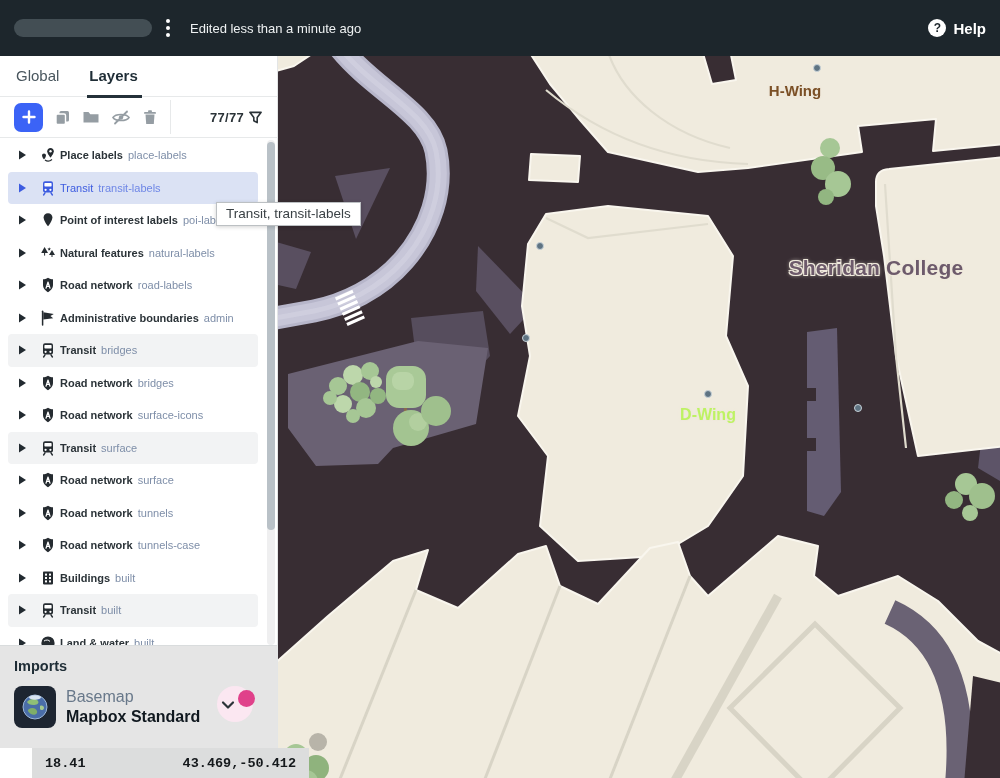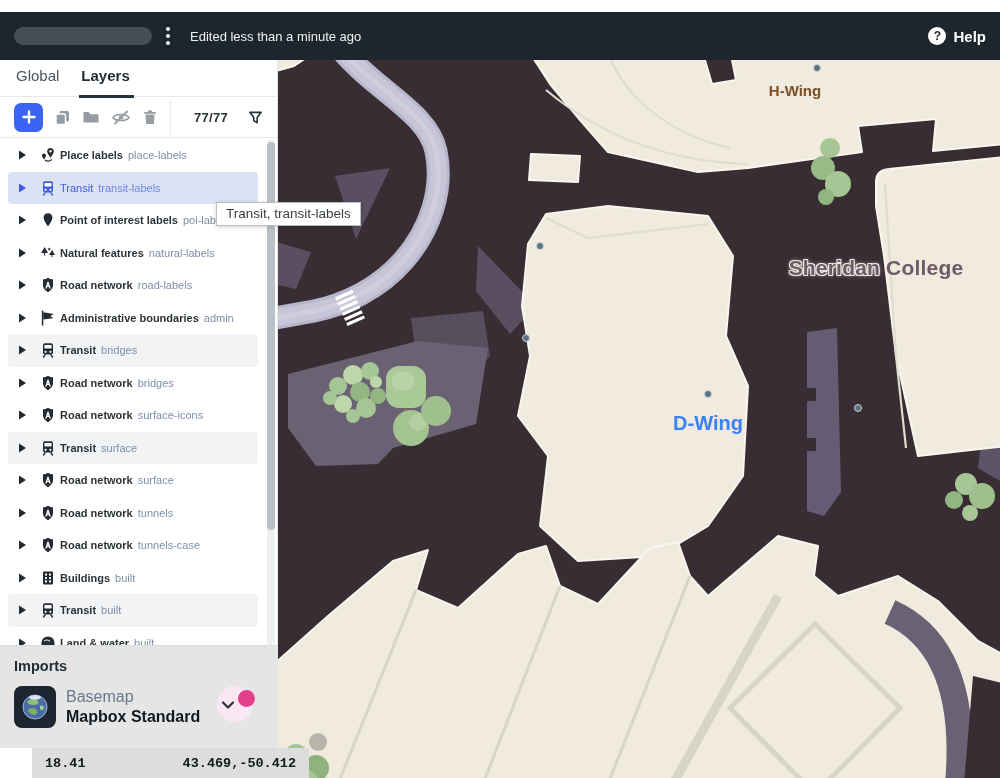--- a/index.html
+++ b/index.html
@@ -1,50 +1,50 @@
 <!DOCTYPE html>
 <html><head>
 <meta charset="utf-8">
 <style>
   * { margin:0; padding:0; box-sizing:border-box; }
   html,body { width:1000px; height:778px; overflow:hidden;
     font-family:"Liberation Sans", sans-serif; background:#fff; }
   .app { position:relative; width:1000px; height:778px; }
 
   
-  .topbar { position:absolute; left:0; top:12px; width:1000px; height:48px;
+  .topbar { position:absolute; left:0; top:0; width:1000px; height:56px;
     background:#1d262c; display:flex; align-items:center; z-index:40; }
   .style-pill { width:138px; height:18px; border-radius:9px; background:#434e54; margin-left:14px; }
   .vdots { width:24px; height:24px; margin-left:4px; display:flex; flex-direction:column;
     align-items:center; justify-content:center; gap:3px; cursor:pointer; }
   .vdots i { width:4px; height:4px; border-radius:50%; background:#fff; }
   .edited { color:#eef1f2; font-size:13px; margin-left:10px; }
   .help { margin-left:auto; margin-right:14px; display:flex; align-items:center; gap:7px; cursor:pointer; }
   .help-circle { width:18px; height:18px; border-radius:50%; background:#fff; color:#1d262c;
     font-weight:700; font-size:12px; display:flex; align-items:center; justify-content:center; }
   .help-label { color:#fff; font-weight:700; font-size:15px; }
 
   
   .sidebar { position:absolute; left:0; top:56px; width:278px; height:722px;
     background:#fff; z-index:30; border-right:1px solid #e3e5e6; }
-  .tabs { height:41px; display:flex; align-items:center; padding-left:16px; gap:22px;
+  .tabs { height:41px; display:flex; align-items:center; padding-left:16px; gap:30px;
     border-bottom:1px solid #e7e9ea; position:relative; }
   .tab { font-size:15px; color:#49565e; font-weight:500; cursor:pointer; position:relative;
     padding-bottom:2px; }
   .tab.active { color:#1f2d36; font-weight:700; }
   .tab.active::after { content:""; position:absolute; left:-2px; right:-4px; bottom:-12px;
     height:3px; background:#243139; }
   .ltoolbar { height:41px; display:flex; align-items:center; padding:0 14px;
     border-bottom:1px solid #e7e9ea; }
   .add-btn { width:29px; height:29px; border-radius:7px; background:#3b63f6; border:none;
     display:flex; align-items:center; justify-content:center; cursor:pointer; }
   .tbtn { background:none; border:none; margin-left:11px; color:#959da3; cursor:pointer;
     display:flex; align-items:center; }
   .tb-divider { width:1px; height:34px; background:#e7e9ea; margin-left:12px; }
-  .count-wrap { margin-left:auto; display:flex; align-items:center; gap:20px; }
+  .count-wrap { margin-left:auto; display:flex; align-items:center; gap:4px; }
   .count { font-size:13px; font-weight:700; color:#2b3338; letter-spacing:.3px; }
   .funnel { color:#2b3338; cursor:pointer; display:flex; }
 
   .layer-list { position:absolute; left:0; top:83px; width:264px; height:506px; overflow:hidden; }
   .row { height:32.5px; margin:0 6px 0 8px; border-radius:4px; display:flex; align-items:center;
     padding-left:10px; cursor:pointer; color:#252b30; }
   .row.grouphl { background:#f2f3f4; }
   .row.selected { background:#dbe2f4; color:#3d5ce0; }
   .row .arr { width:9px; display:flex; color:#222a30; }
   .row.selected .arr { color:#3d5ce0; }
@@ -85,21 +85,21 @@
     font-size:13.5px; color:#3a4145; white-space:nowrap; }
 
   
   .map { position:absolute; left:278px; top:56px; width:722px; height:722px; background:#382d33; }
   .map svg { position:absolute; left:0; top:0; }
   .maplabel { position:absolute; transform:translate(-50%,-50%); font-weight:700;
     white-space:nowrap; pointer-events:none;
     text-shadow:-1px -1px 0 #efe9dc, 1px -1px 0 #efe9dc, -1px 1px 0 #efe9dc, 1px 1px 0 #efe9dc,
       0 0 4px #efe9dc; }
   .lbl-hwing { left:517px; top:34px; font-size:15px; color:#7b5026; }
-  .lbl-dwing { left:430px; top:359px; font-size:20px; color:#3b82f6;margin-top:8px; }
+  .lbl-dwing { left:430px; top:359px; font-size:16px; color:#bef264; }
   .lbl-college { left:598px; top:212px; font-size:21px; color:#6d5a6b; letter-spacing:.2px; }
 </style>
 </head>
 <body>
 
 <div class="app">
 
   <div class="map">
     <svg width="722" height="722" viewBox="0 0 722 722">
       <rect x="0" y="0" width="722" height="722" fill="#382d33"></rect>

